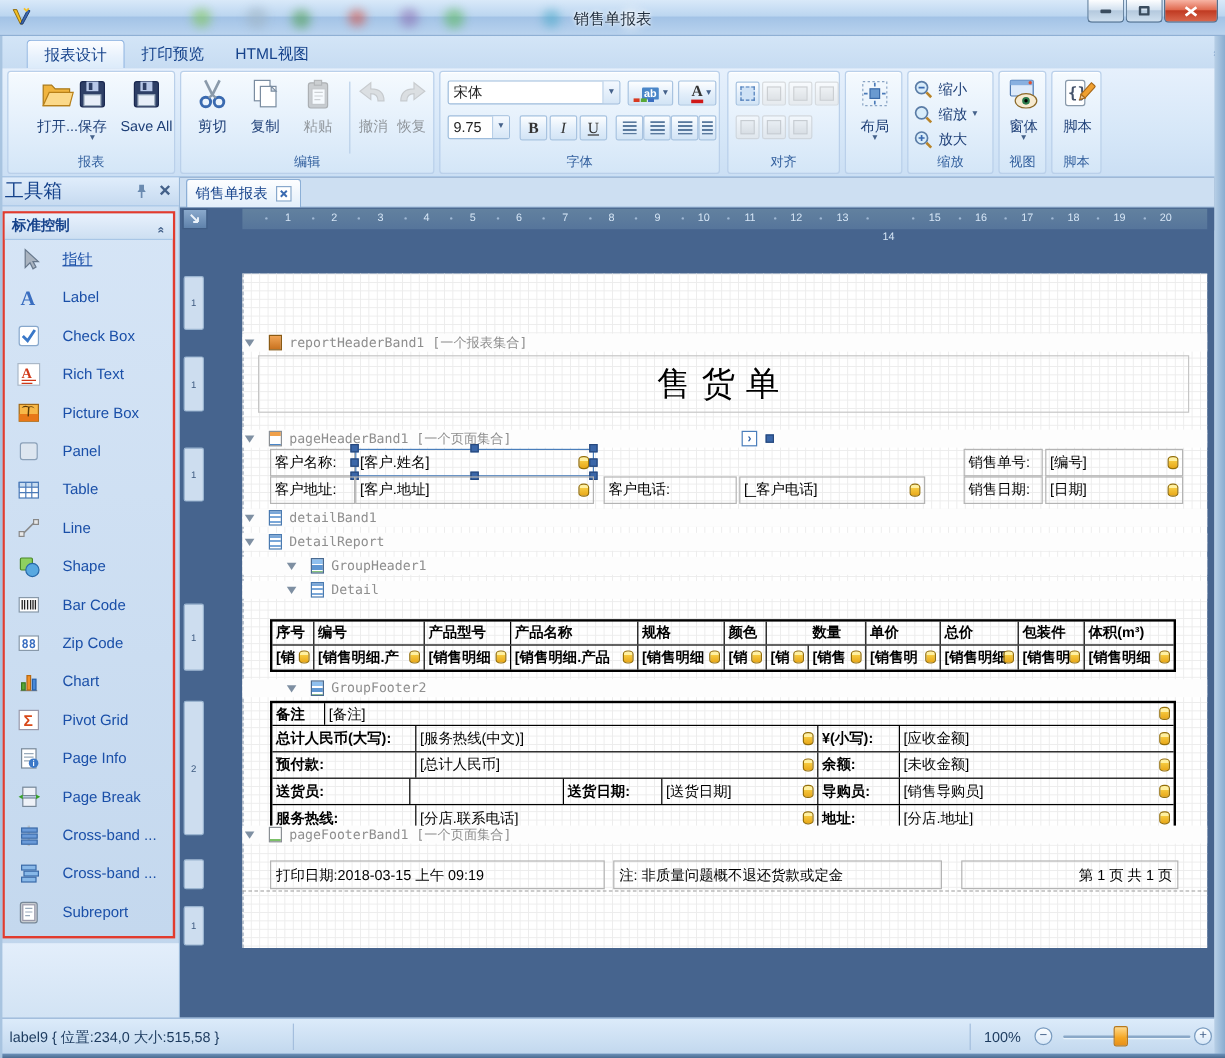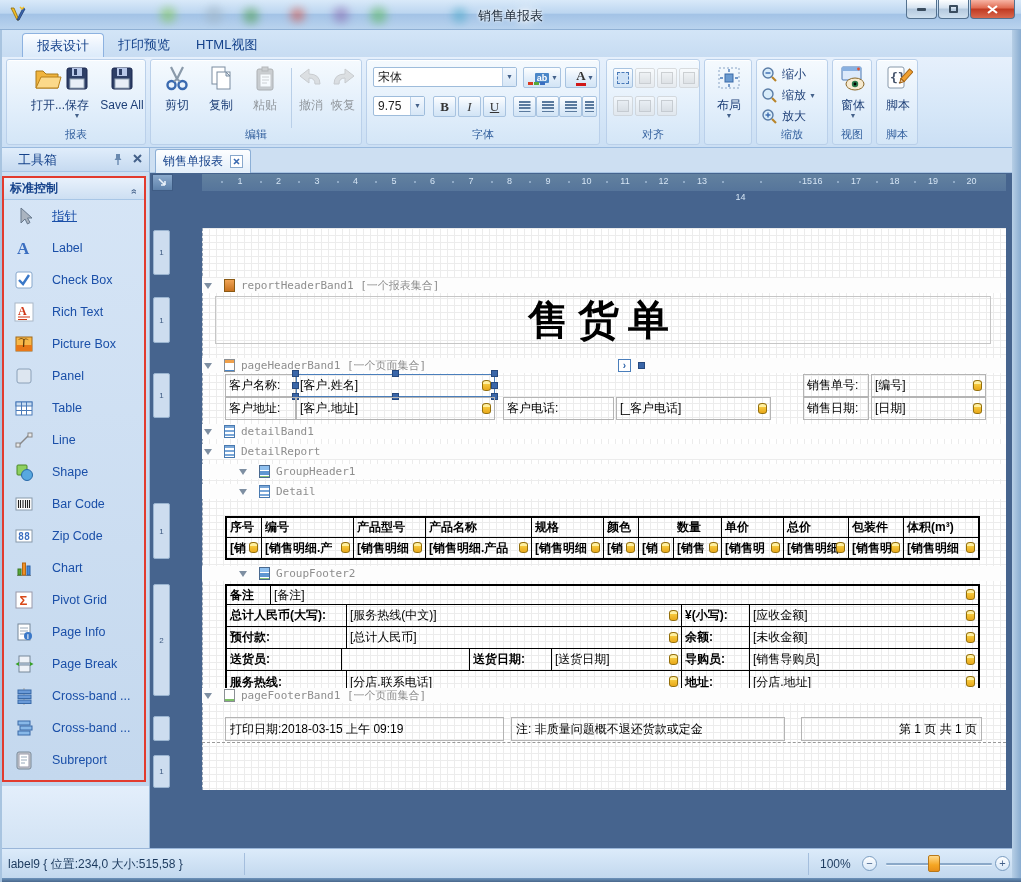--- a/index.html
+++ b/index.html
@@ -54,21 +54,21 @@
   .bars{width:12px;height:11px;background:repeating-linear-gradient(180deg,#5a7a9e 0 1.5px,transparent 1.5px 3.2px);}
   .algn{width:12px;height:12px;border:1px solid #a0aab4;background:linear-gradient(180deg,#e8ecf0,#c8d0d8);}
   .algn.blue{border:1px dashed #4a7ab8;background:#cfe2f6;}
   .zrow{position:absolute;left:4px;height:19px;display:flex;align-items:center;font-size:12px;color:#1e3f77;}
   .zrow svg{margin-right:4px;}
 
   
   .toolbox{position:absolute;left:0;top:148px;width:150px;height:700px;background:linear-gradient(180deg,#cfe0f3,#c0d5ec);
     border-right:1px solid #9ab8d8;}
   .tb-head{position:absolute;left:0;top:0;width:100%;height:24px;background:linear-gradient(180deg,#e0edfb,#c6daf0);
-    border-bottom:1px solid #a8c6e6;font-size:13px;color:#15428b;line-height:23px;padding-left:18px;}
+    border-bottom:1px solid #a8c6e6;font-size:16px;color:#15428b;line-height:23px;padding-left:4px;}
   .tb-head .hicons{position:absolute;right:6px;top:5px;display:flex;gap:8px;}
   .redbox{position:absolute;left:2px;top:28px;width:144px;height:606px;border:2px solid #e23b2e;
     background:linear-gradient(180deg,#d6e5f6,#c4d8ee);}
   .tb-sect{height:22px;background:linear-gradient(180deg,#e8f1fc,#cddff2);border-bottom:1px solid #a8c6e6;
     font-size:12px;font-weight:bold;color:#15428b;line-height:21px;padding-left:6px;position:relative;}
   .tb-sect .chev{position:absolute;right:7px;top:3px;font-size:10px;color:#44618a;transform:rotate(-90deg);}
   .tb-item{height:32px;display:flex;align-items:center;}
   .tb-ic{width:22px;height:20px;margin-left:10px;flex:none;}
   .tb-lb{margin-left:16px;font-size:12.5px;color:#1a4fa8;white-space:nowrap;}
   .tb-lb.link{text-decoration:underline;}
@@ -113,21 +113,21 @@
   .fld{position:absolute;border:1px solid #b4b4b4;font-size:12px;line-height:21px;padding-left:3px;color:#000;
     overflow:hidden;white-space:nowrap;}
   .fld.sel{border:1px solid #4a7ebb;}
   .dbicon{position:absolute;width:9px;height:11px;background:linear-gradient(180deg,#fff0a0 0 3px,#f6c93e 3px,#e8a81a);
     border:1px solid #946f0a;border-radius:4px/3px;right:3px;top:50%;margin-top:-6px;}
   .handle{position:absolute;width:7px;height:7px;background:#3a66a8;border:1px solid #27497e;}
   .smarttag{position:absolute;width:13px;height:13px;background:#fff;border:1px solid #4a7ebb;color:#2d62a8;
     font-size:10px;line-height:11px;text-align:center;font-weight:bold;}
   .rtitle{position:absolute;left:13px;top:68px;width:776px;height:48px;border:1px solid #c6c6c6;
     display:flex;align-items:center;justify-content:center;}
-  .rtitle span{font-family:"DejaVu Serif","Liberation Serif",serif;font-size:41px;font-weight:bold;letter-spacing:9px;color:#000;}
+  .rtitle span{font-family:"DejaVu Serif","Liberation Serif",serif;font-size:28px;font-weight:normal;letter-spacing:9px;color:#000;}
 
   
   .dtable{position:absolute;left:23px;top:288px;width:755px;border:2px solid #000;}
   .drow{display:flex;height:20px;}
   .drow.dhead{border-bottom:1px solid #000;}
   .dcell{border-right:1px solid #000;position:relative;overflow:hidden;white-space:nowrap;
     font-size:12px;font-weight:bold;display:flex;align-items:center;padding-left:3px;}
   .dcell:last-child{border-right:none;flex:1;}
   .ftable{position:absolute;left:23px;top:356px;width:755px;border:2px solid #000;}
   .frow{display:flex;border-bottom:1px solid #000;}
@@ -644,21 +644,21 @@
           <span class="rnum" style="left: 436.5px;">10</span>
           <span class="rdot" style="left: 456px;"></span>
           <span class="rnum" style="left: 475px;">11</span>
           <span class="rdot" style="left: 494.5px;"></span>
           <span class="rnum" style="left: 513.5px;">12</span>
           <span class="rdot" style="left: 533px;"></span>
           <span class="rnum" style="left: 552px;">13</span>
           <span class="rdot" style="left: 571.5px;"></span>
           <span class="rnum" style="left: 590.5px; margin-top: 16px;">14</span>
           <span class="rdot" style="left: 610px;"></span>
-          <span class="rnum" style="left: 629px; margin-left: 28px;">15</span>
+          <span class="rnum" style="left: 629px;">15</span>
           <span class="rdot" style="left: 648.5px;"></span>
           <span class="rnum" style="left: 667.5px;">16</span>
           <span class="rdot" style="left: 687px;"></span>
           <span class="rnum" style="left: 706px;">17</span>
           <span class="rdot" style="left: 725.5px;"></span>
           <span class="rnum" style="left: 744.5px;">18</span>
           <span class="rdot" style="left: 764px;"></span>
           <span class="rnum" style="left: 783px;">19</span>
           <span class="rdot" style="left: 802.5px;"></span>
           <span class="rnum" style="left: 821.5px;">20</span>

